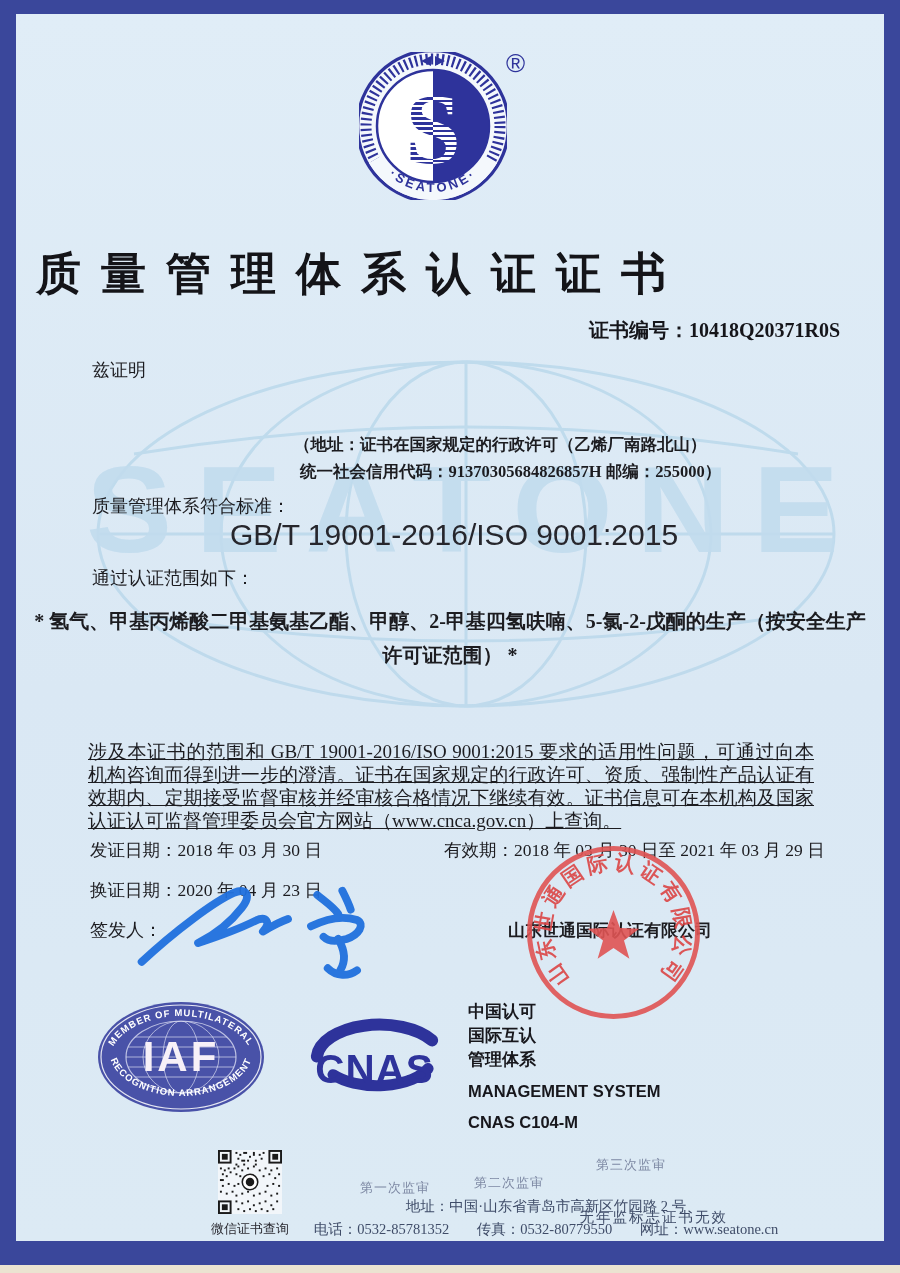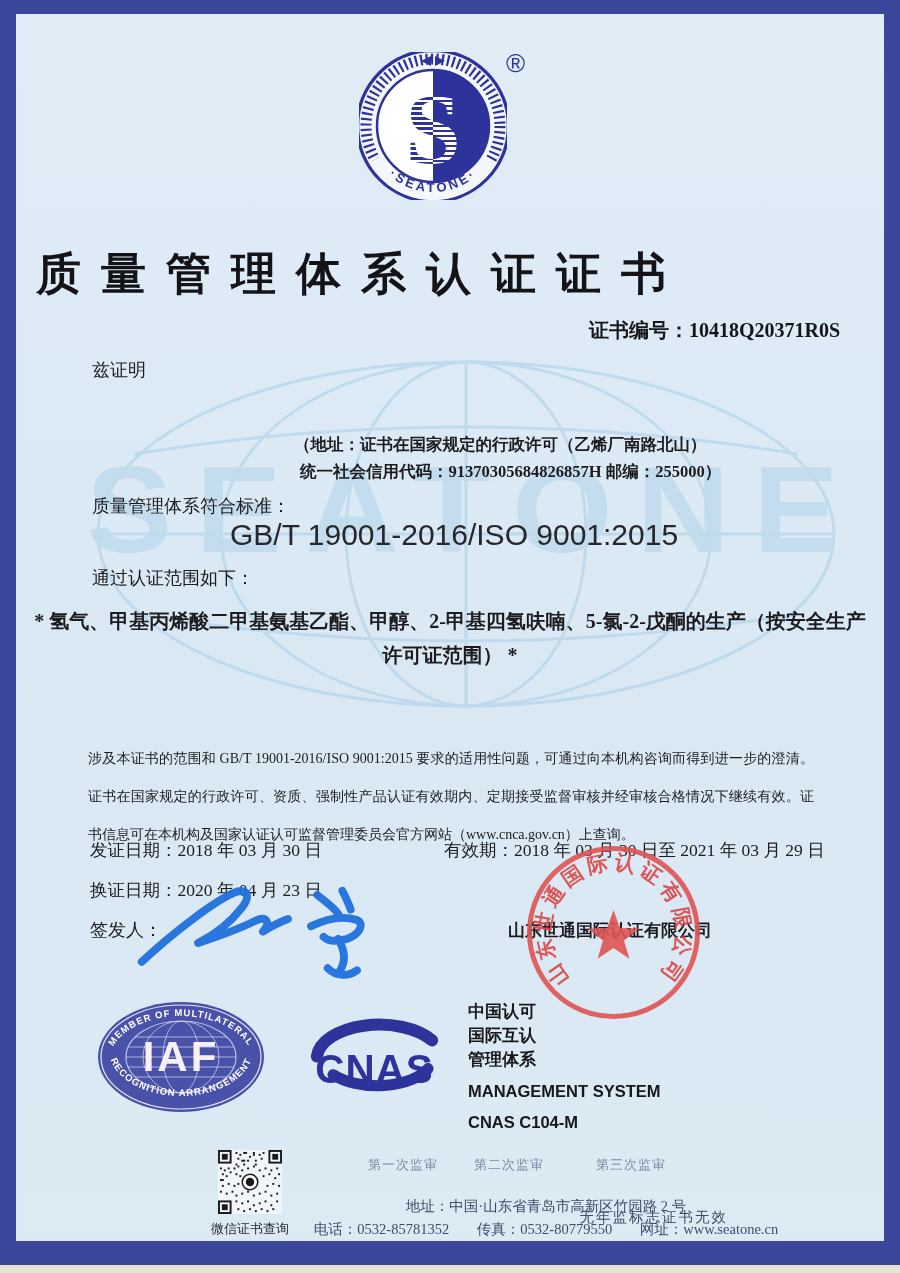--- a/index.html
+++ b/index.html
@@ -22,40 +22,40 @@
   
   .certify{left:76px;top:344px;font-size:18px;}
   .company{left:272px;top:360px;font-size:29px;font-weight:bold;letter-spacing:1px;}
   .addr{left:278px;top:420px;font-size:16.5px;font-weight:600;}
   .credit{left:284px;top:447px;font-size:16.5px;font-weight:600;}
   .stdlabel{left:76px;top:480px;font-size:18px;}
   .stdvalue{left:214px;top:504px;font-size:30px;font-family:"Liberation Sans",sans-serif;color:#26262c;}
   .scopelabel{left:76px;top:552px;font-size:18px;}
   .scope{position:absolute;left:14px;top:590px;width:840px;text-align:center;font-size:20px;
          font-weight:bold;line-height:34px;white-space:normal;}
-  .legal{position:absolute;left:72px;top:726px;width:726px;font-size:14px;line-height:38px;
-         text-align:justify;white-space:normal;}
+  .legal{position:absolute;left:72px;top:726px;width:726px;font-size:19px;line-height:23px;
+         text-align:justify;white-space:normal;text-decoration:underline;}
   .d-issue{left:74px;top:824px;font-size:17.5px;}
   .d-valid{left:428px;top:824px;font-size:17.5px;}
   .d-renew{left:74px;top:864px;font-size:17.5px;}
   .signer{left:74px;top:904px;font-size:18px;}
   .issuer{left:492px;top:905px;font-size:17px;font-weight:600;z-index:2;}
   .sig{position:absolute;left:115px;top:858px;z-index:3;}
   .seal{position:absolute;left:505px;top:826px;z-index:3;}
   
   .iaf{position:absolute;left:80px;top:986px;}
   .cnas{position:absolute;left:290px;top:992px;}
   .accr{position:absolute;left:452px;top:986px;font-family:"Liberation Sans",sans-serif;}
   .accr .zh{font-size:17px;font-weight:bold;line-height:24px;color:#17171c;}
   .accr .en{font-size:16.5px;font-weight:bold;line-height:23px;color:#17171c;margin-top:8px;}
   
   .qr{position:absolute;left:202px;top:1136px;}
   .qrcap{position:absolute;left:192px;top:1206px;width:84px;text-align:center;font-size:13px;color:#2c2c33;}
   .audit{top:1142px;font-size:13px;color:#7d88a3;letter-spacing:1px;}
-  .a1{left:352px;} .a2{left:458px;} .a3{left:580px;}
+  .a1{left:344px;margin-top:23px;} .a2{left:458px;margin-top:18px;} .a3{left:580px;}
   .notice{position:absolute;left:312px;top:1161px;width:400px;text-align:right;font-size:14.5px;
           color:#3f4c68;letter-spacing:2px;margin-top:33px;}
   .faddr{position:absolute;left:230px;top:1183px;width:600px;text-align:center;font-size:14.5px;color:#3f4c68;}
   .fphone{position:absolute;left:200px;top:1206px;width:660px;text-align:center;font-size:14.5px;color:#3f4c68;}
   .fphone span{margin:14px 12px;}
 </style>
 </head>
 <body>
 
 <div class="page">

